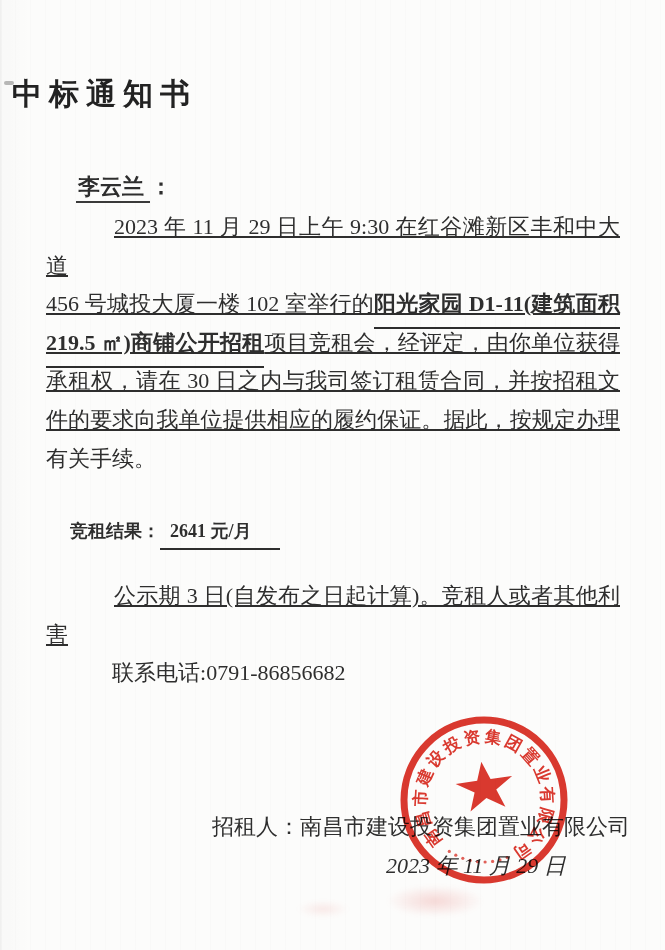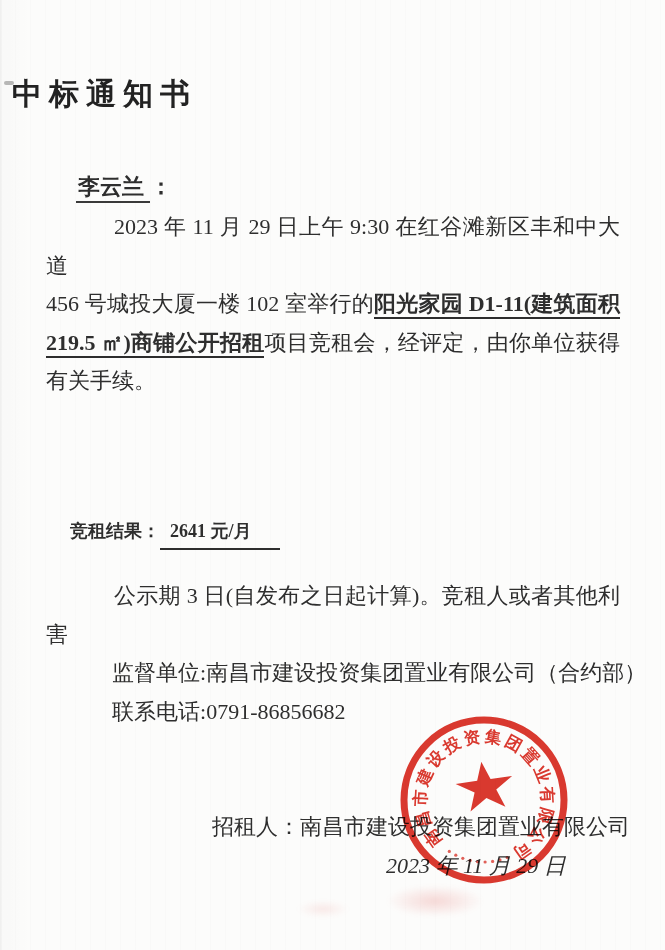--- a/index.html
+++ b/index.html
@@ -25,24 +25,24 @@
     font-size:22px;font-weight:bold;line-height:28px;margin-left:12px;
   }
   .salutation .name{border-bottom:2px solid #3a3a3a;padding:0 6px 2px 2px;}
   .bodyblock{
     position:absolute;left:46px;width:574px;
     font-size:22px;line-height:38.6px;
   }
   .para1{top:208px;}
   .noticeblock{top:577px;}
   .line{white-space:nowrap;}
-  .line.just{white-space:normal;text-align:justify;text-align-last:justify;}
+  .line.just{white-space:normal;text-align:justify;text-align-last:justify;text-decoration:underline;}
   .indent{text-indent:68px;}
   .inset{padding-left:66px;}
-  .em{font-weight:bold;border-bottom:2px solid #2d2d2d;padding-bottom:1px;}
+  .em{font-weight:bold;border-bottom:2px solid #2d2d2d;padding-bottom:11px;}
   .result{
     position:absolute;top:516px;left:70px;
     font-size:18px;line-height:30px;font-weight:bold;
   }
   .result .value{
     display:inline-block;border-bottom:2px solid #2e2e2e;
     padding:0 28px 2px 10px;font-weight:bold;
   }
   .sig-lessor{position:absolute;top:812px;left:212px;font-size:22px;line-height:30px;white-space:nowrap;}
   .sig-date{position:absolute;top:851px;left:386px;font-size:22px;line-height:30px;white-space:nowrap;font-style:italic;}
@@ -65,28 +65,29 @@
   <div class="scan-mark"></div>
 
   <div class="title">中标通知书</div>
 
   <div class="salutation"><span class="name">李云兰</span><span>：</span></div>
 
   <div class="bodyblock para1">
     <div class="line just indent">2023 年 11 月 29 日上午 9:30 在红谷滩新区丰和中大道</div>
     <div class="line just"><span>456 号城投大厦一楼 102 室举行的</span><span class="em">阳光家园 D1-11(建筑面积</span></div>
     <div class="line just"><span class="em">219.5 ㎡)商铺公开招租</span><span>项目竞租会，经评定，由你单位获得</span></div>
+    <div class="line just">承租权，请在 30 日之内与我司签订租赁合同，并按招租文</div>
+    <div class="line just">件的要求向我单位提供相应的履约保证。据此，按规定办理</div>
     <div class="line">有关手续。</div>
   </div>
 
   <div class="result"><span>竞租结果：</span><span class="value">2641 元/月</span></div>
 
   <div class="bodyblock noticeblock">
     <div class="line just indent">公示期 3 日(自发布之日起计算)。竞租人或者其他利害</div>
-    <div class="line inset"><span>监督单位:</span><span>南昌市建设投资集团置业有限公司（合约部）</span></div>
     <div class="line inset"><span>联系电话:</span><span>0791-86856682</span></div>
   </div>
 
   <div class="sig-lessor"><span>招租人：</span><span>南昌市建设投资集团置业有限公司</span></div>
 
   <div class="sig-date">2023 年 11 月 29 日</div>
 
   <svg class="seal" viewBox="0 0 176 176" aria-hidden="true">
     <circle cx="88" cy="88" r="80" fill="none" stroke="#d92318" stroke-width="7"></circle>
     <g transform="rotate(-45 88 88)">

